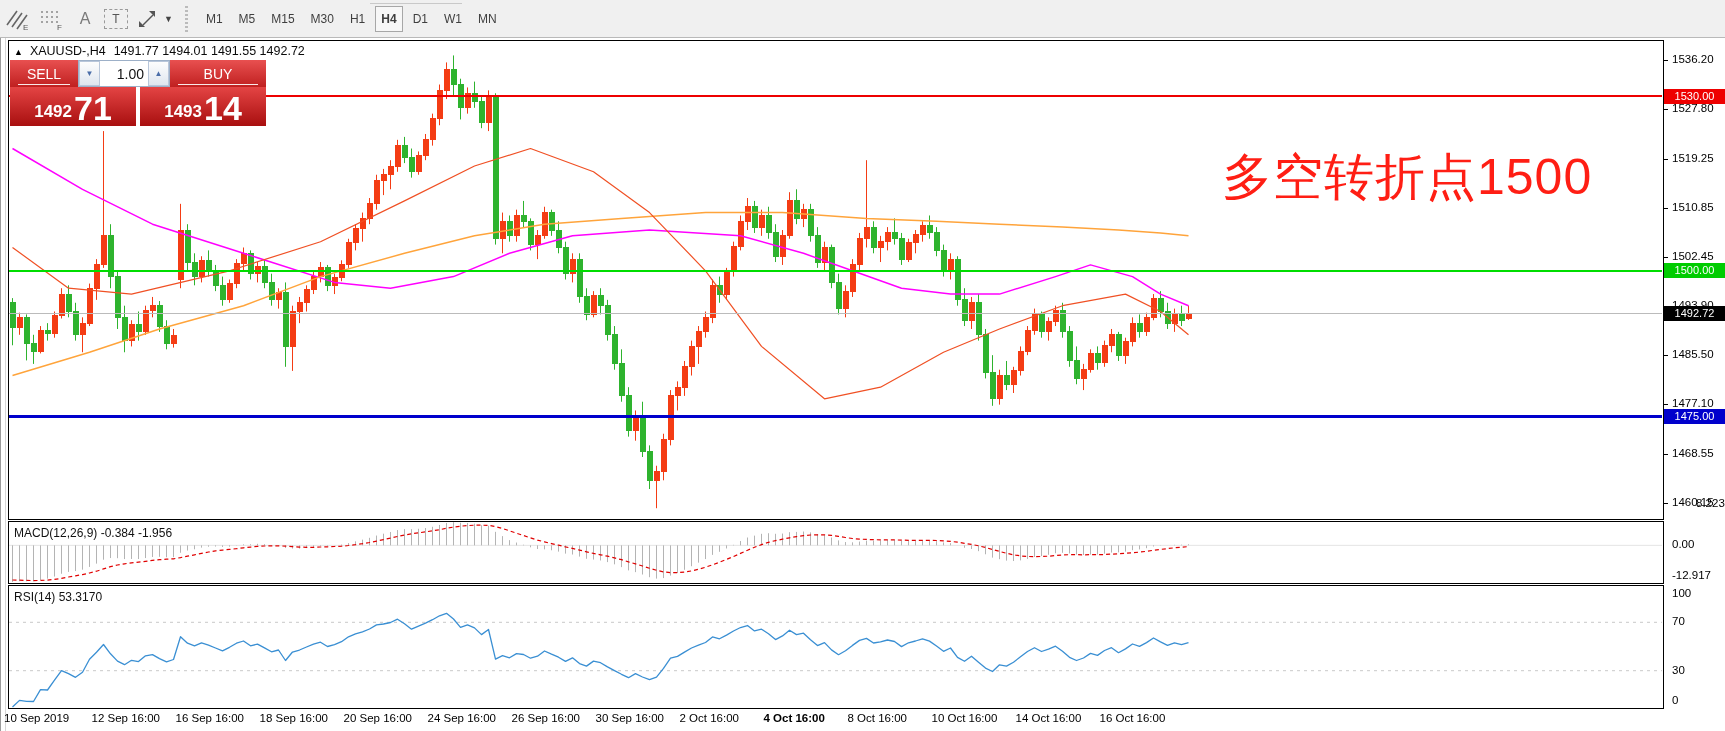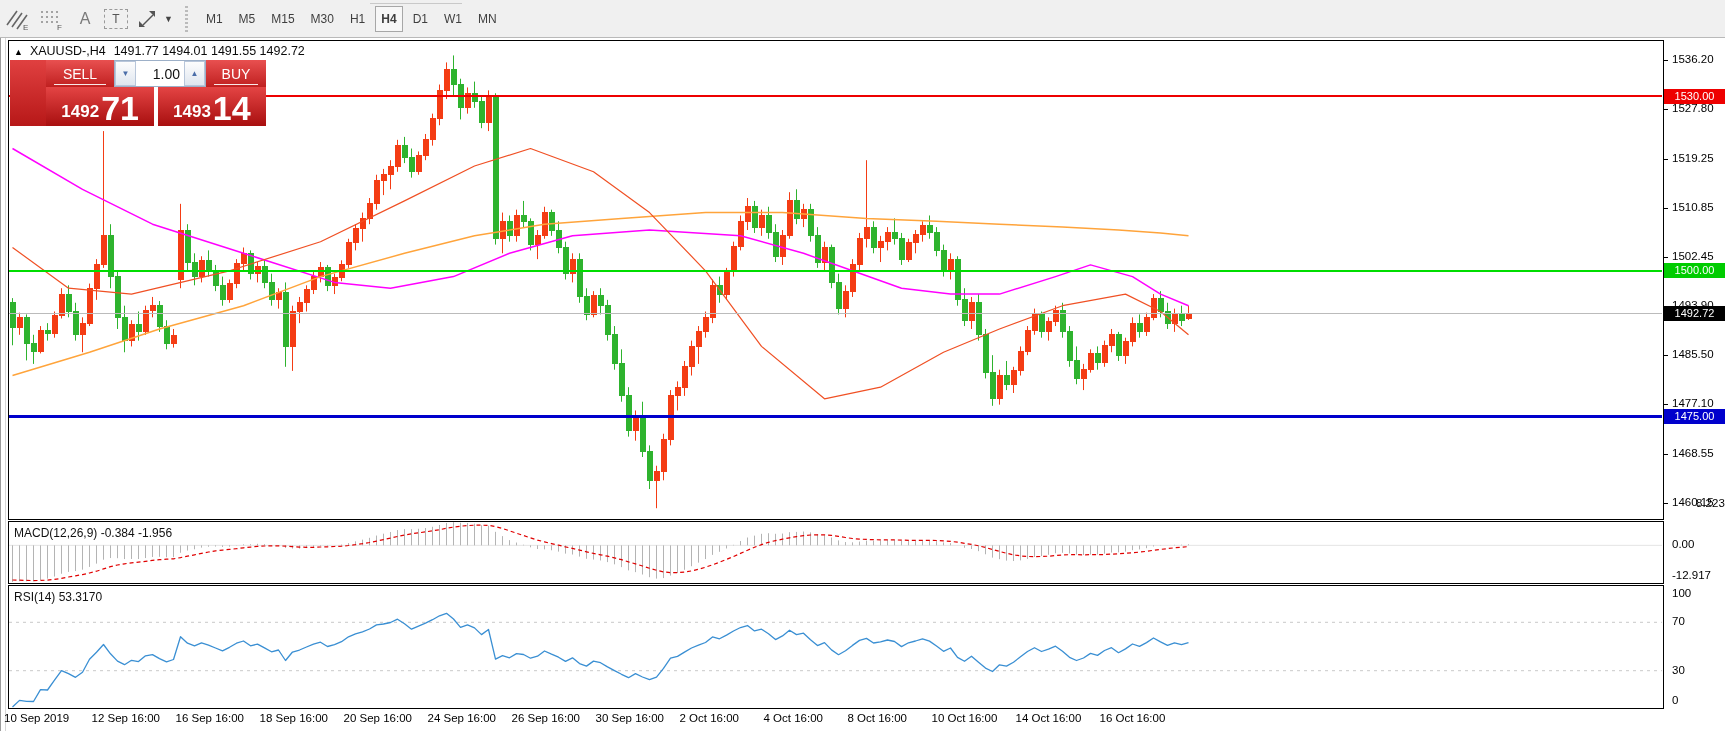--- a/index.html
+++ b/index.html
@@ -30,21 +30,21 @@
   #frameL2 { position:absolute; left:5px; top:0; width:1px; height:693px; background:#d6d6d6; }
   #plot-svg { position:absolute; left:0; top:0; }
 
   #chart-header { position:absolute; left:14px; top:6px; font-size:12.5px; color:#0a0a0a;
     white-space:nowrap; }
   #chart-header .arrow { font-size:9px; margin-right:7px; color:#000; }
   #chart-header .ohlc { margin-left:8px; }
 
   
   #ocp { position:absolute; left:10px; top:22px; width:256px; height:66px;
-    background:linear-gradient(180deg,#e04040,#b71818);padding-left:36px; }
+    background:linear-gradient(180deg,#e04040,#b71818); }
   .ocp-top { display:flex; height:27px; }
   .ocp-btn { flex:0 0 68px; background:linear-gradient(180deg,#e85050,#c02020);
     color:#fff; font-size:14px; border:none; position:relative; }
   .ocp-btn.buy { flex:1 1 auto; }
   .ocp-btn::after { content:""; position:absolute; left:8px; right:8px; bottom:2px;
     height:1px; background:rgba(255,255,255,.9); }
   .spinner { flex:0 0 92px; display:flex; background:#fff; border:1px solid #9db0c8; }
   .spin-btn { width:21px; background:linear-gradient(180deg,#fdfdfd,#dfe6ef);
     border:1px solid #b8c6da; color:#4a6da8; font-size:8px; line-height:1; }
   .spinner input { width:48px; border:none; outline:none; text-align:right; font-size:14px;
@@ -675,20 +675,21 @@
           <span class="bg">71</span>
         </div>
         <div class="pdiv"></div>
         <div class="pbox">
           <span class="sm">1493</span>
           <span class="bg">14</span>
         </div>
       </div>
     </div>
 
+    <div id="annotation">多空转折点1500</div>
 
     <div class="ind-label" style="top:488px;">MACD(12,26,9) -0.384 -1.956</div>
     <div class="ind-label" style="top:552px;">RSI(14) 53.3170</div>
 
     <div id="axis-layer">
         <div class="ax-tick" style="top: 22px;"></div>
         <div class="ax-lbl" style="top: 15.0796px;">1536.20</div>
         <div class="ax-tick" style="top: 71px;"></div>
         <div class="ax-lbl" style="top: 63.969px;">1527.80</div>
         <div class="ax-tick" style="top: 121px;"></div>
@@ -720,20 +721,20 @@
         <div class="ax-lbl" style="top: 656px;">0</div>
         <div class="t-lbl" style="left: 4px;">10 Sep 2019</div>
         <div class="t-lbl" style="left: 91.5px;">12 Sep 16:00</div>
         <div class="t-lbl" style="left: 175.5px;">16 Sep 16:00</div>
         <div class="t-lbl" style="left: 259.5px;">18 Sep 16:00</div>
         <div class="t-lbl" style="left: 343.5px;">20 Sep 16:00</div>
         <div class="t-lbl" style="left: 427.5px;">24 Sep 16:00</div>
         <div class="t-lbl" style="left: 511.5px;">26 Sep 16:00</div>
         <div class="t-lbl" style="left: 595.5px;">30 Sep 16:00</div>
         <div class="t-lbl" style="left: 679.5px;">2 Oct 16:00</div>
-        <div class="t-lbl" style="left: 763.5px;">4 Oct 16:00</div>
+        <div class="t-lbl" style="left: 763.5px; font-weight: bold;">4 Oct 16:00</div>
         <div class="t-lbl" style="left: 847.5px;">8 Oct 16:00</div>
         <div class="t-lbl" style="left: 931.5px;">10 Oct 16:00</div>
         <div class="t-lbl" style="left: 1015.5px;">14 Oct 16:00</div>
         <div class="t-lbl" style="left: 1099.5px;">16 Oct 16:00</div>
       </div>
   </div>
 </div>
 
 </body></html>

